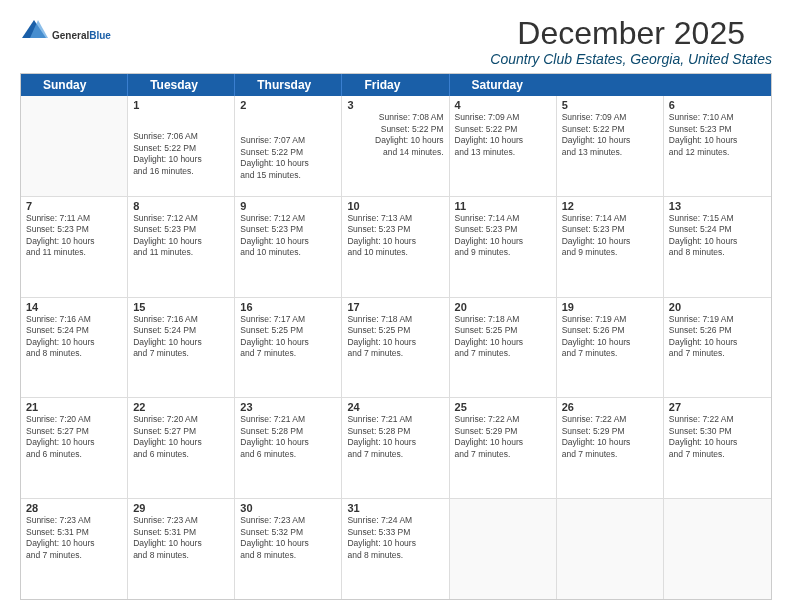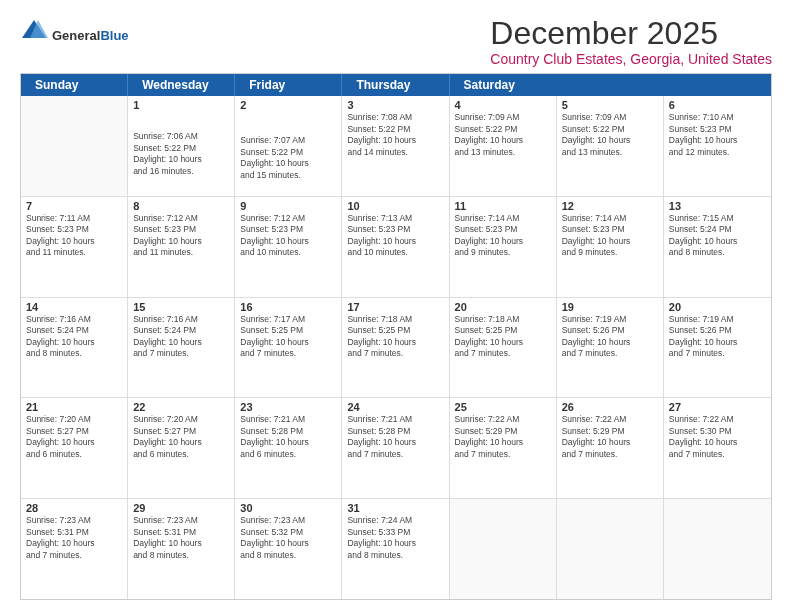--- a/index.html
+++ b/index.html
@@ -26,48 +26,49 @@
     .logo-area {
       display: flex;
       align-items: center;
     }
     .logo-icon {
       width: 28px;
       height: 28px;
       margin-right: 4px;
     }
     .title-area {
-      text-align: left;
+      text-align: center;
     }
     .month-title {
       font-size: 32px;
       font-weight: normal;
       color: #333;
       line-height: 1.1;
     }
     .location-title {
       font-size: 14px;
-      color: #be185d;
+      color: #0c4a6e;
+      font-style: italic;
     }
     .calendar {
       flex: 1;
       display: flex;
       flex-direction: column;
       border: 1px solid #ccc;
     }
     .cal-header-row {
       display: grid;
       grid-template-columns: repeat(7, 1fr);
       background: #1a5fa8;
     }
     .cal-header-cell {
       color: #fff;
       font-size: 12px;
       font-weight: bold;
-      padding: 4px 14px;
+      padding: 4px 22px;
       text-align: left;
       border-right: 1px solid #3a7fd0;
     }
     .cal-header-cell:last-child { border-right: none; }
     .cal-body {
       flex: 1;
       display: flex;
       flex-direction: column;
     }
     .cal-row {
@@ -104,37 +105,37 @@
 
 <div class="page">
   <div class="header">
     <div class="logo-area">
       <svg class="logo-icon" viewBox="0 0 28 28">
         <rect x="0" y="0" width="28" height="28" fill="white"></rect>
         <polygon points="14,4 26,22 2,22" fill="#1a5fa8"></polygon>
         <polygon points="18,4 28,22 10,22" fill="#5ba3e0" opacity="0.7"></polygon>
       </svg>
       <div>
-        <div style="font-size:13px; font-weight:bold; color:#333; line-height:1.2;margin-top:12px;">
+        <div style="font-size:10px; font-weight:bold; color:#333; line-height:1.2;margin-top:12px;">
           <span>General</span><span style="color:#1a5fa8;">Blue</span>
         </div>
       </div>
     </div>
     <div class="title-area">
       <div class="month-title">December 2025</div>
       <div class="location-title">Country Club Estates, Georgia, United States</div>
     </div>
   </div>
 
   <div class="calendar">
     <div class="cal-header-row">
     <div class="cal-header-cell">Sunday</div>
-        <div class="cal-header-cell">Wednesday</div>
+        <div class="cal-header-cell">Tuesday</div>
+        <div class="cal-header-cell">Thursday</div>
         <div class="cal-header-cell">Friday</div>
-        <div class="cal-header-cell">Thursday</div>
         <div class="cal-header-cell">Saturday</div>
       </div>
     <div class="cal-body">
     <div class="cal-row">
           <div class="cal-cell empty"></div>
           <div class="cal-cell">
             <div class="cell-day">1</div>
             <div class="cell-info" style="white-space: pre-line; margin-top: 20px;">Sunrise: 7:06 AM
 Sunset: 5:22 PM
 Daylight: 10 hours
@@ -142,21 +143,21 @@
           </div>
           <div class="cal-cell">
             <div class="cell-day">2</div>
             <div class="cell-info" style="white-space: pre-line; margin-top: 24px;">Sunrise: 7:07 AM
 Sunset: 5:22 PM
 Daylight: 10 hours
 and 15 minutes.</div>
           </div>
           <div class="cal-cell">
             <div class="cell-day">3</div>
-            <div class="cell-info" style="white-space: pre-line;">Sunrise: 7:08 AM
+            <div class="cell-info" style="white-space: pre-line; text-align: right;">Sunrise: 7:08 AM
 Sunset: 5:22 PM
 Daylight: 10 hours
 and 14 minutes.</div>
           </div>
           <div class="cal-cell">
             <div class="cell-day">4</div>
             <div class="cell-info" style="white-space: pre-line;">Sunrise: 7:09 AM
 Sunset: 5:22 PM
 Daylight: 10 hours
 and 13 minutes.</div>

